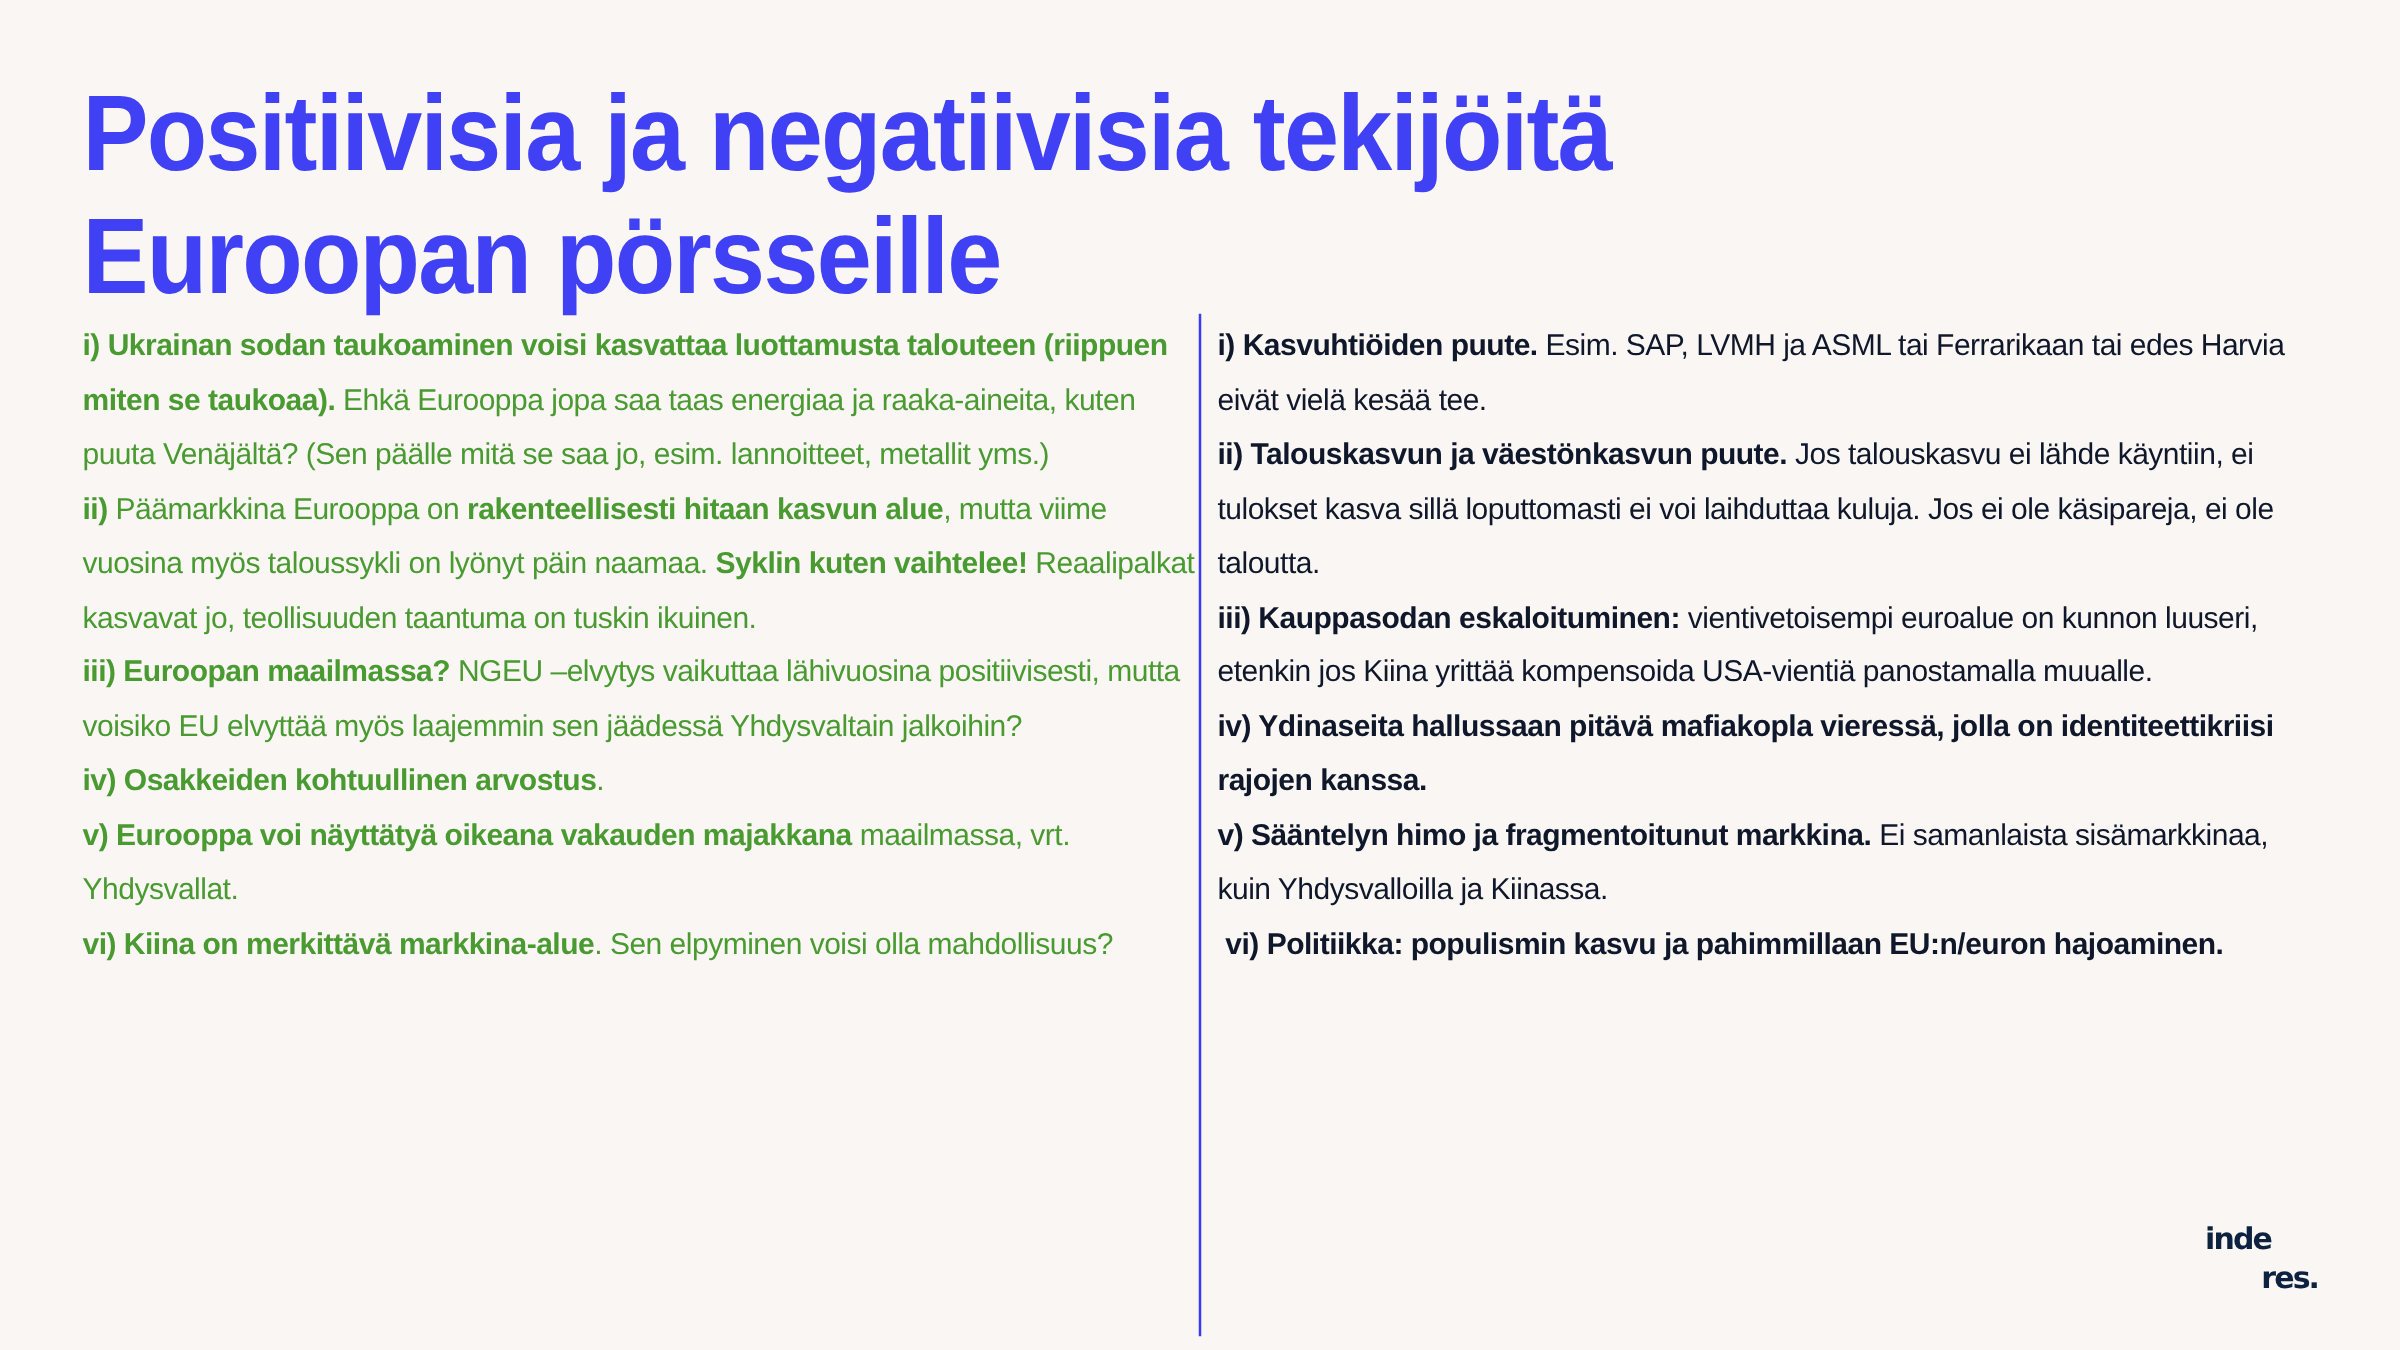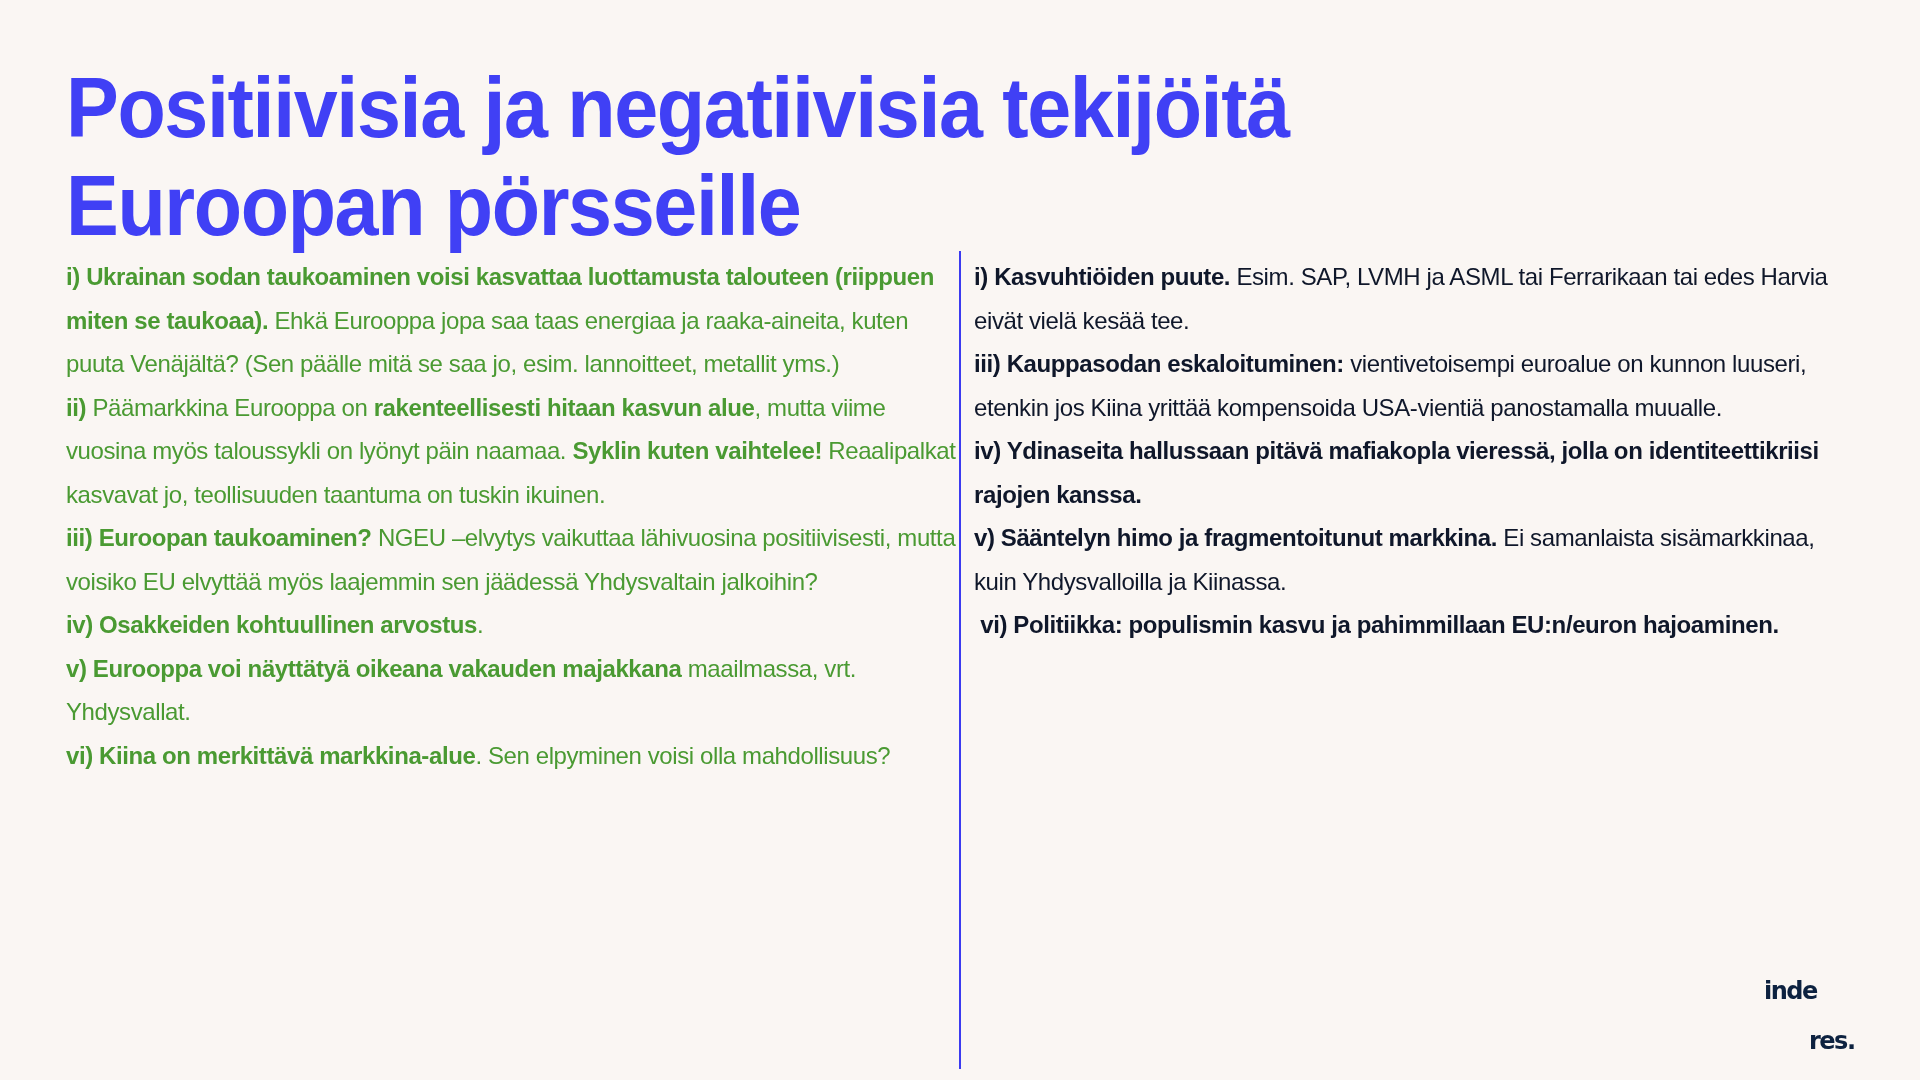--- a/index.html
+++ b/index.html
@@ -38,43 +38,44 @@
   }
   .logo {
     position: absolute; left: 1764px; top: 976px;
     color: #0d2240;
     font-family: "DejaVu Sans", sans-serif;
     font-weight: 700;
     font-size: 24px;
     line-height: 31px;
     letter-spacing: -1.5px;
   }
-  .logo .l2 { display: block; padding-left: 45px; margin-top: 19px; }
+  .logo .l2 { display: block; padding-left: 45px; }
 </style>
 </head>
 <body>
 
 <h1 class="title">
   <span>Positiivisia ja negatiivisia tekijöitä</span><br>
   <span>Euroopan pörsseille</span>
 </h1>
 
 <div class="col col-left">
     <p class="item"><b>i) Ukrainan sodan taukoaminen voisi kasvattaa luottamusta talouteen (riippuen miten se taukoaa).</b><span> Ehkä Eurooppa jopa saa taas energiaa ja raaka-aineita, kuten puuta Venäjältä? (Sen päälle mitä se saa jo, esim. lannoitteet, metallit yms.)</span></p>
     <p class="item"><b>ii)</b><span> Päämarkkina Eurooppa on </span><b>rakenteellisesti hitaan kasvun alue</b><span>, mutta viime vuosina myös taloussykli on lyönyt päin naamaa. </span><b>Syklin kuten vaihtelee!</b><span> Reaalipalkat kasvavat jo, teollisuuden taantuma on tuskin ikuinen.</span></p>
-    <p class="item"><b>iii) Euroopan taukoaminen?</b><span> NGEU –elvytys vaikuttaa lähivuosina positiivisesti, mutta voisiko EU elvyttää myös laajemmin sen jäädessä Yhdysvaltain jalkoihin?</span></p>
+    <p class="item"><b>iii) Euroopan maailmassa?</b><span> NGEU –elvytys vaikuttaa lähivuosina positiivisesti, mutta voisiko EU elvyttää myös laajemmin sen jäädessä Yhdysvaltain jalkoihin?</span></p>
     <p class="item"><b>iv) Osakkeiden kohtuullinen arvostus</b><span>.</span></p>
     <p class="item"><b>v) Eurooppa voi näyttätyä oikeana vakauden majakkana</b><span> maailmassa, vrt. Yhdysvallat.</span></p>
     <p class="item"><b>vi) Kiina on merkittävä markkina-alue</b><span>. Sen elpyminen voisi olla mahdollisuus?</span></p>
   </div>
 
 <div class="divider"></div>
 
 <div class="col col-right">
     <p class="item"><b>i) Kasvuhtiöiden puute.</b><span> Esim. SAP, LVMH ja ASML tai Ferrarikaan tai edes Harvia eivät vielä kesää tee.</span></p>
+    <p class="item"><b>ii) Talouskasvun ja väestönkasvun puute.</b><span> Jos talouskasvu ei lähde käyntiin, ei tulokset kasva sillä loputtomasti ei voi laihduttaa kuluja. Jos ei ole käsipareja, ei ole taloutta.</span></p>
     <p class="item"><b>iii) Kauppasodan eskaloituminen:</b><span> vientivetoisempi euroalue on kunnon luuseri, etenkin jos Kiina yrittää kompensoida USA-vientiä panostamalla muualle.</span></p>
     <p class="item"><b>iv) Ydinaseita hallussaan pitävä mafiakopla vieressä, jolla on identiteettikriisi rajojen kanssa.</b></p>
     <p class="item"><b>v) Sääntelyn himo ja fragmentoitunut markkina.</b><span> Ei samanlaista sisämarkkinaa, kuin Yhdysvalloilla ja Kiinassa.</span></p>
     <p class="item"><b>&nbsp;vi) Politiikka: populismin kasvu ja pahimmillaan EU:n/euron hajoaminen.</b></p>
   </div>
 
 <div class="logo">
   <span>inde</span>
   <span class="l2">res.</span>
 </div>

